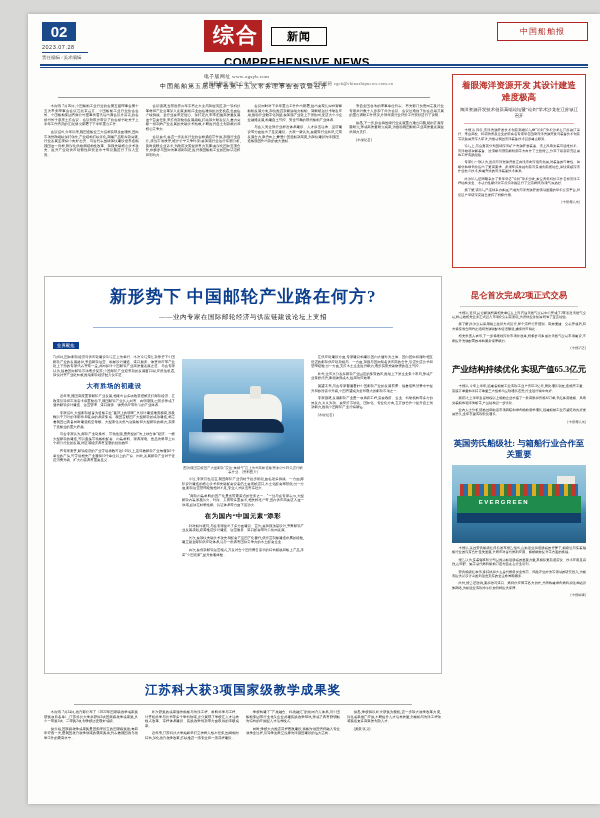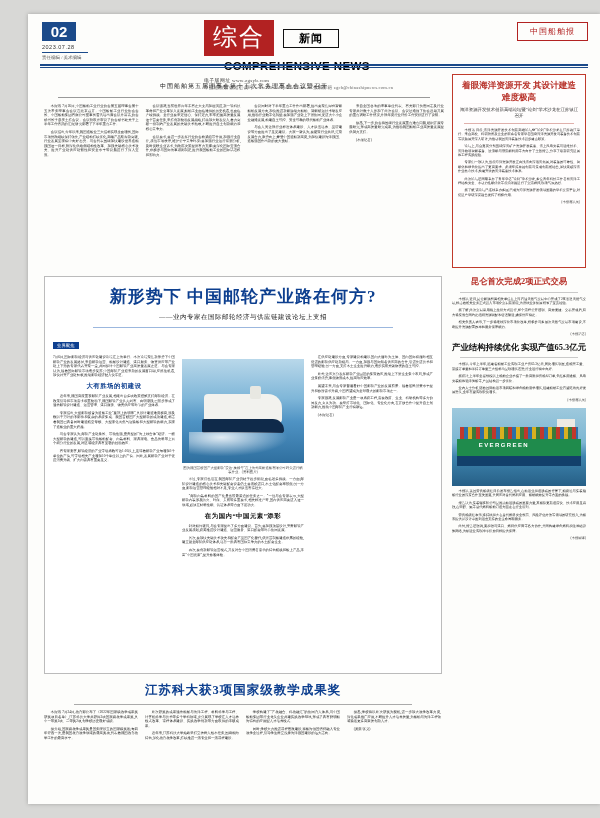--- a/index.html
+++ b/index.html
@@ -26,36 +26,36 @@
   }
   .folio-date{
     font-size:5.5px;letter-spacing:.5px;color:#333;margin-top:3px;
     font-family:"Liberation Sans",sans-serif;white-space:nowrap;
   }
   .folio-rule{border-top:1px solid #1b4a8a;width:46px;margin-top:2px;}
   .folio-sub{font-size:4.5px;color:#555;margin-top:2px;white-space:nowrap;}
   .mast-center{position:absolute;left:176px;top:6px;width:240px;text-align:left;}
   .mast-cn{
     display:inline-block;background:#b22222;color:#fff;
-    font-size:24px;font-weight:normal;padding:1px 9px 3px 9px;vertical-align:middle;
+    font-size:21px;font-weight:bold;padding:1px 3px 3px 9px;vertical-align:middle;
     letter-spacing:2px;
   }
   .mast-badge{
     display:inline-block;border:1px solid #111;font-size:11px;font-weight:bold;
     padding:1px 15px;margin-left:5px;vertical-align:middle;letter-spacing:1px;
   }
   .mast-en{
     display:inline-block;font-family:"Liberation Sans",sans-serif;
     font-size:11.5px;font-weight:bold;letter-spacing:.4px;margin-left:20px;vertical-align:middle;
   }
   .mast-sub{font-size:5px;color:#444;margin-top:3px;letter-spacing:.3px;}
   .mast-sub2{font-size:4.6px;color:#666;margin-top:2px;letter-spacing:.2px;}
   .mast-logo{
     position:absolute;right:12px;top:8px;border:1px solid #b22222;color:#b22222;
-    font-size:8px;padding:3px 12px;letter-spacing:1px;
+    font-size:8px;padding:3px 22px;letter-spacing:1px;
   }
   .mast-rule{position:absolute;left:12px;top:50px;width:548px;border-top:2px solid #1b4a8a;}
   .mast-rule2{position:absolute;left:12px;top:53px;width:548px;border-top:1px solid #1b4a8a;}
 
   
   .col-text{
     font-size:3.4px;line-height:4.6px;color:#1a1a1a;text-align:justify;
     word-break:break-all;
   }
   .col-text p{margin:0 0 3px 0;text-indent:2em;}
@@ -128,21 +128,21 @@
 
   
   .s3{position:absolute;left:16px;top:668px;width:398px;}
   .s3 .hd{font-size:12.5px;font-weight:bold;text-align:center;color:#0d3f8f;letter-spacing:1px;}
   .s3 .rule{border-top:1px solid #aaa;margin:5px 30px;}
   .s3 .cols{display:flex;gap:7px;margin-top:3px;}
   .s3 .cols > div{width:94px;}
 
   
   .rail{position:absolute;left:424px;top:262px;width:134px;}
-  .rail .hd{font-size:8.4px;font-weight:bold;text-align:center;color:#b8322a;line-height:11.5px;}
+  .rail .hd{font-size:8.4px;font-weight:bold;text-align:center;color:#b8322a;line-height:11.5px;margin-top:14px;}
   .rail .hd.blue{color:#0d3f8f;}
   .rail .hd.dark{color:#111;}
   .rail .rule{border-top:1px solid #c9c9c9;margin:4px 8px;}
   .rail .body{font-size:3.3px;line-height:4.4px;text-align:justify;word-break:break-all;color:#222;}
   .rail .body p{margin:0 0 3px 0;text-indent:2em;}
   .rail .sig{font-size:3.3px;text-align:right;color:#444;margin-top:1px;}
   .rail-sec{margin-bottom:6px;}
   .evergreen{
     width:100%;height:78px;margin:4px 0 3px 0;position:relative;overflow:hidden;
     background:linear-gradient(180deg,#9ec9dd 0%,#7cb6d2 44%,#3e84ae 62%,#265f86 100%);
@@ -311,20 +311,21 @@
       <div class="rule"></div>
       <div class="body">
         <p>本报讯 今年上半年,福建省船舶工业实现工业产值65.3亿元,同比增长明显,造船完工量、新接订单量和手持订单量三大指标均呈现增长态势,行业运行稳中向好。</p>
         <p>据统计,上半年全省规模以上船舶企业承接了一批高附加值船型订单,包括多用途船、风电安装船和远洋渔船等,产品结构进一步优化。</p>
         <p>业内人士分析,随着国际航运市场回暖和绿色船舶需求增长,福建船舶工业有望延续良好发展势头,全年有望实现较快增长。</p>
       </div>
       <div class="sig">(本报通讯员)</div>
     </div>
 
     <div class="rail-sec">
+      <h3 class="hd blue">英国劳氏船级社: 与箱船行业合作至关重要</h3>
       <div class="evergreen">
         <div class="super"></div>
         <div class="boxes"></div>
         <div class="deck"></div>
         <div class="name">EVERGREEN</div>
         <div class="hull2"></div>
       </div>
       <div class="body">
         <p>本报讯 英国劳氏船级社日前发布报告指出,在航运业加速脱碳的背景下,船级社与集装箱船行业的深度合作至关重要,共同应对替代燃料应用、船舶能效提升等方面的挑战。</p>
         <p>报告认为,集装箱班轮公司是推动航运脱碳的重要力量,其船队更新速度快、技术应用意愿强,在甲醇、氨等替代燃料船舶订造方面走在行业前列。</p>

